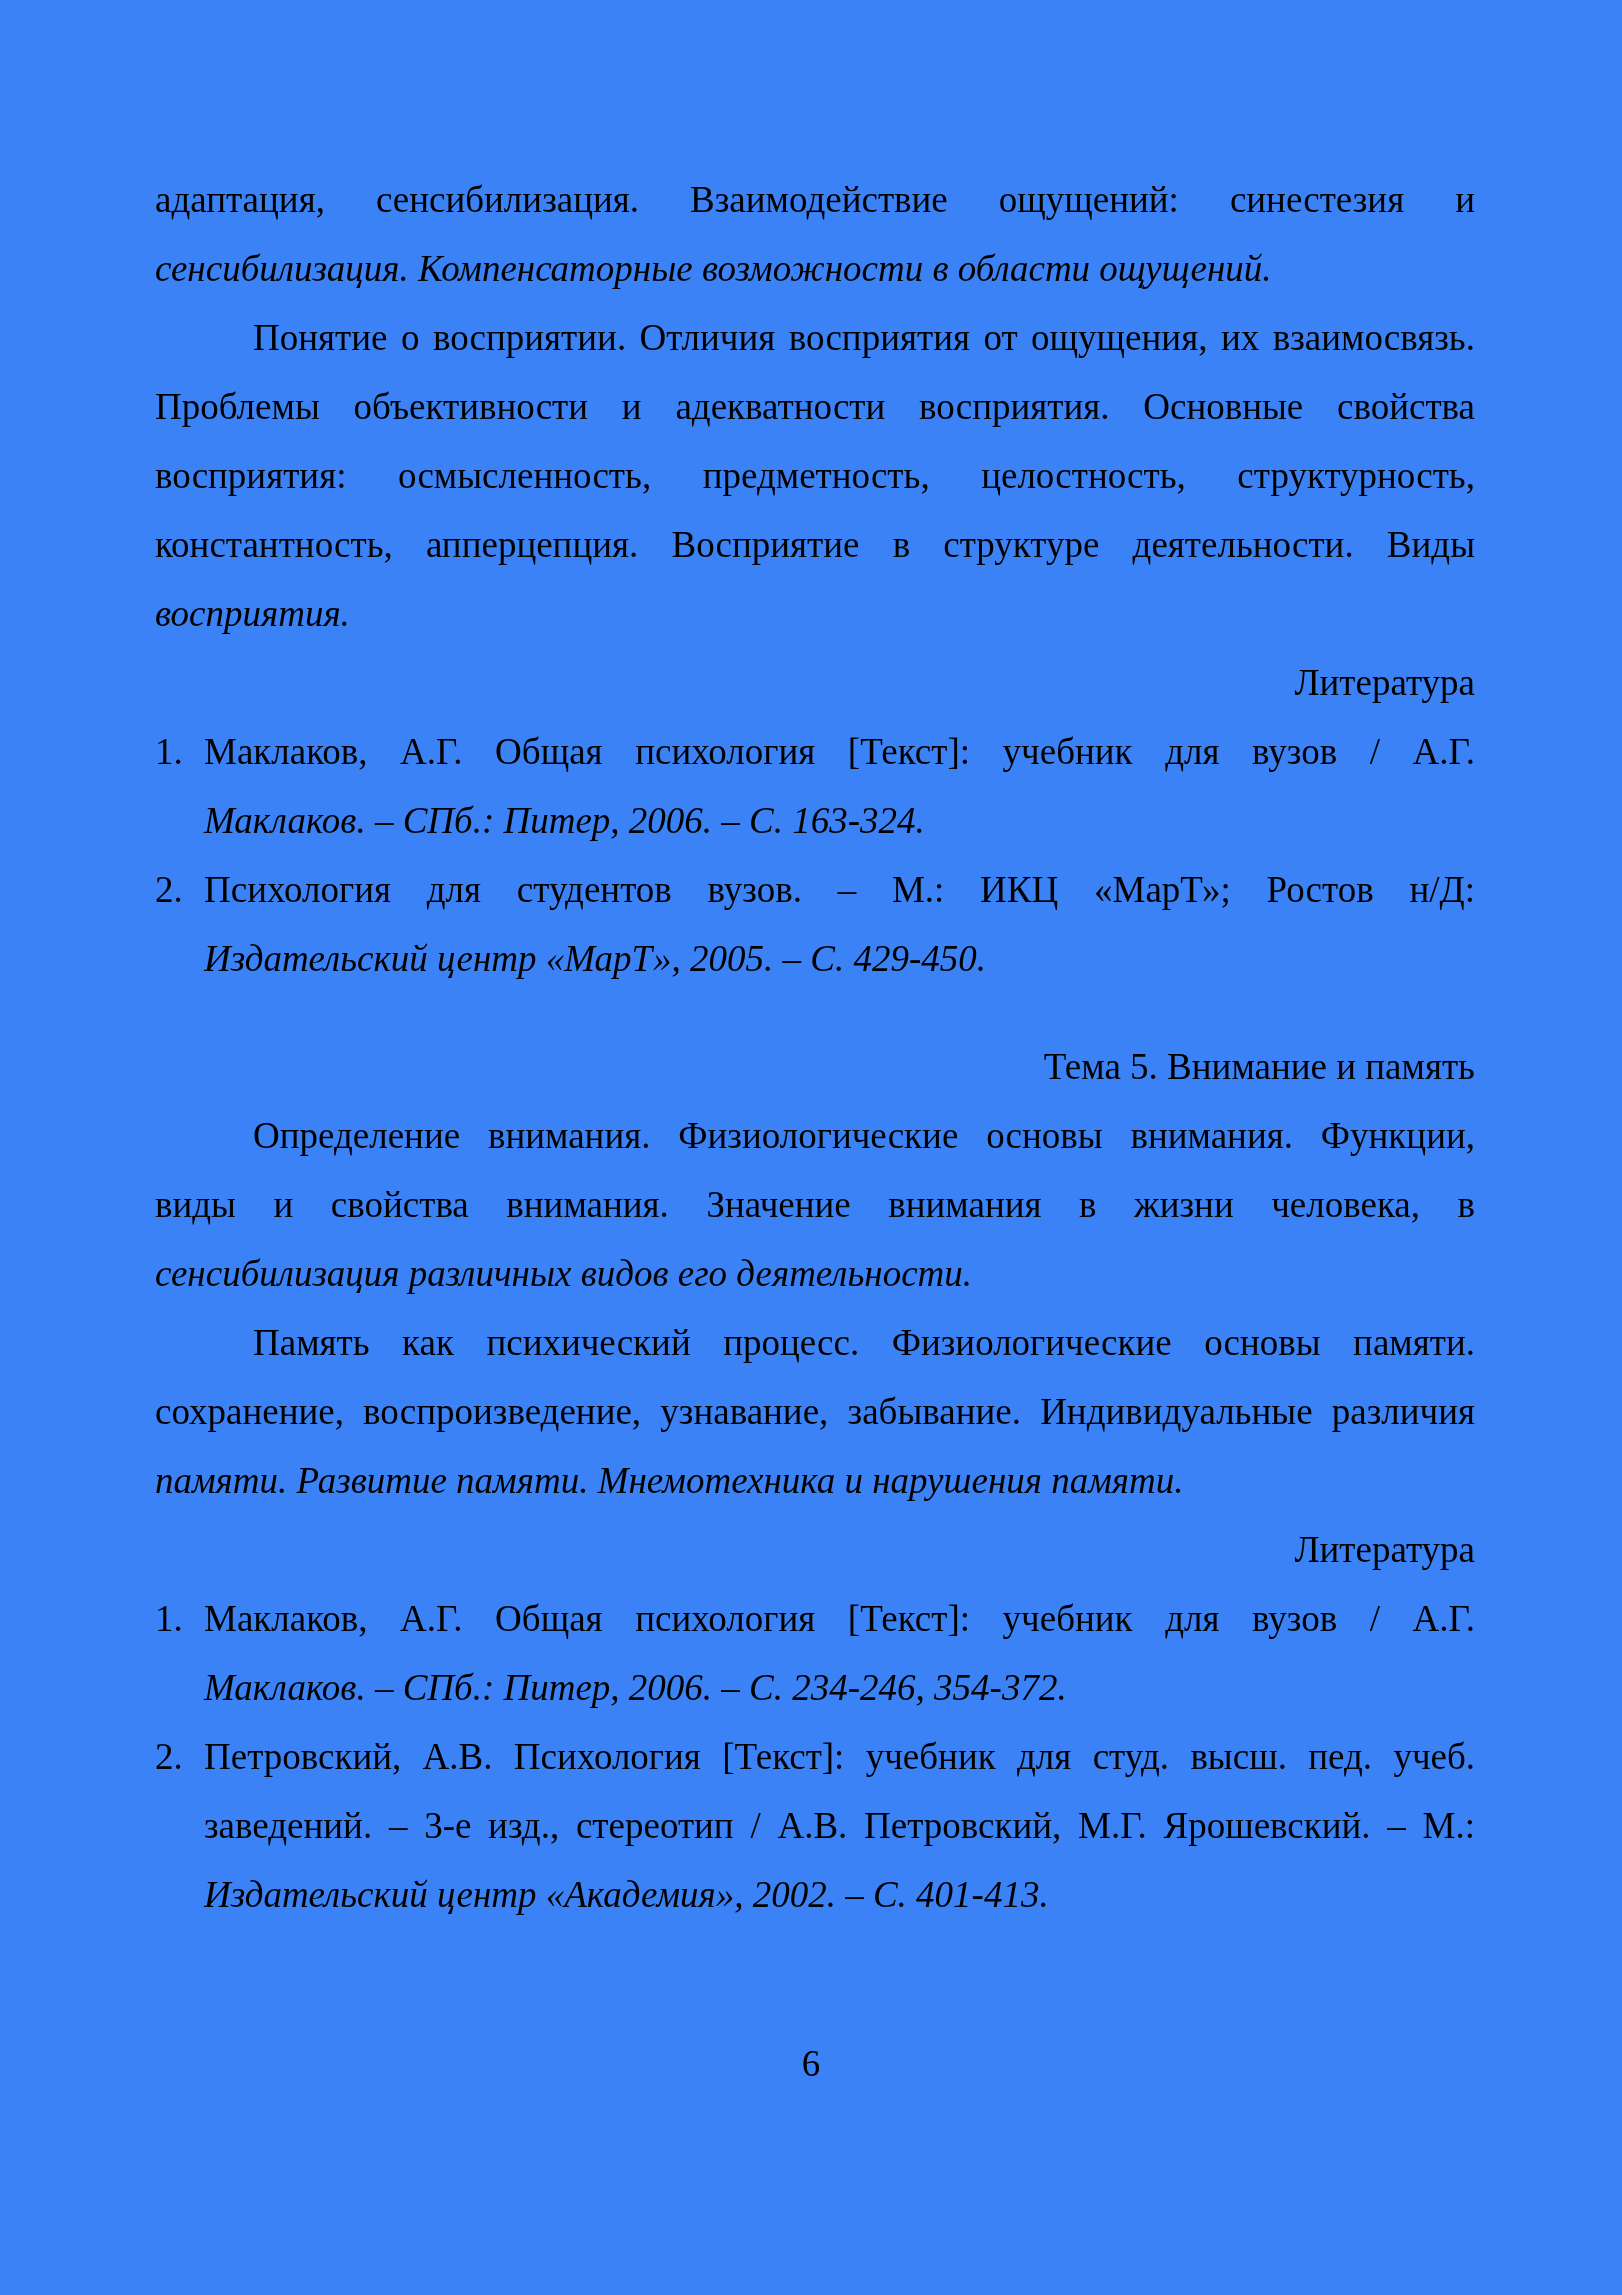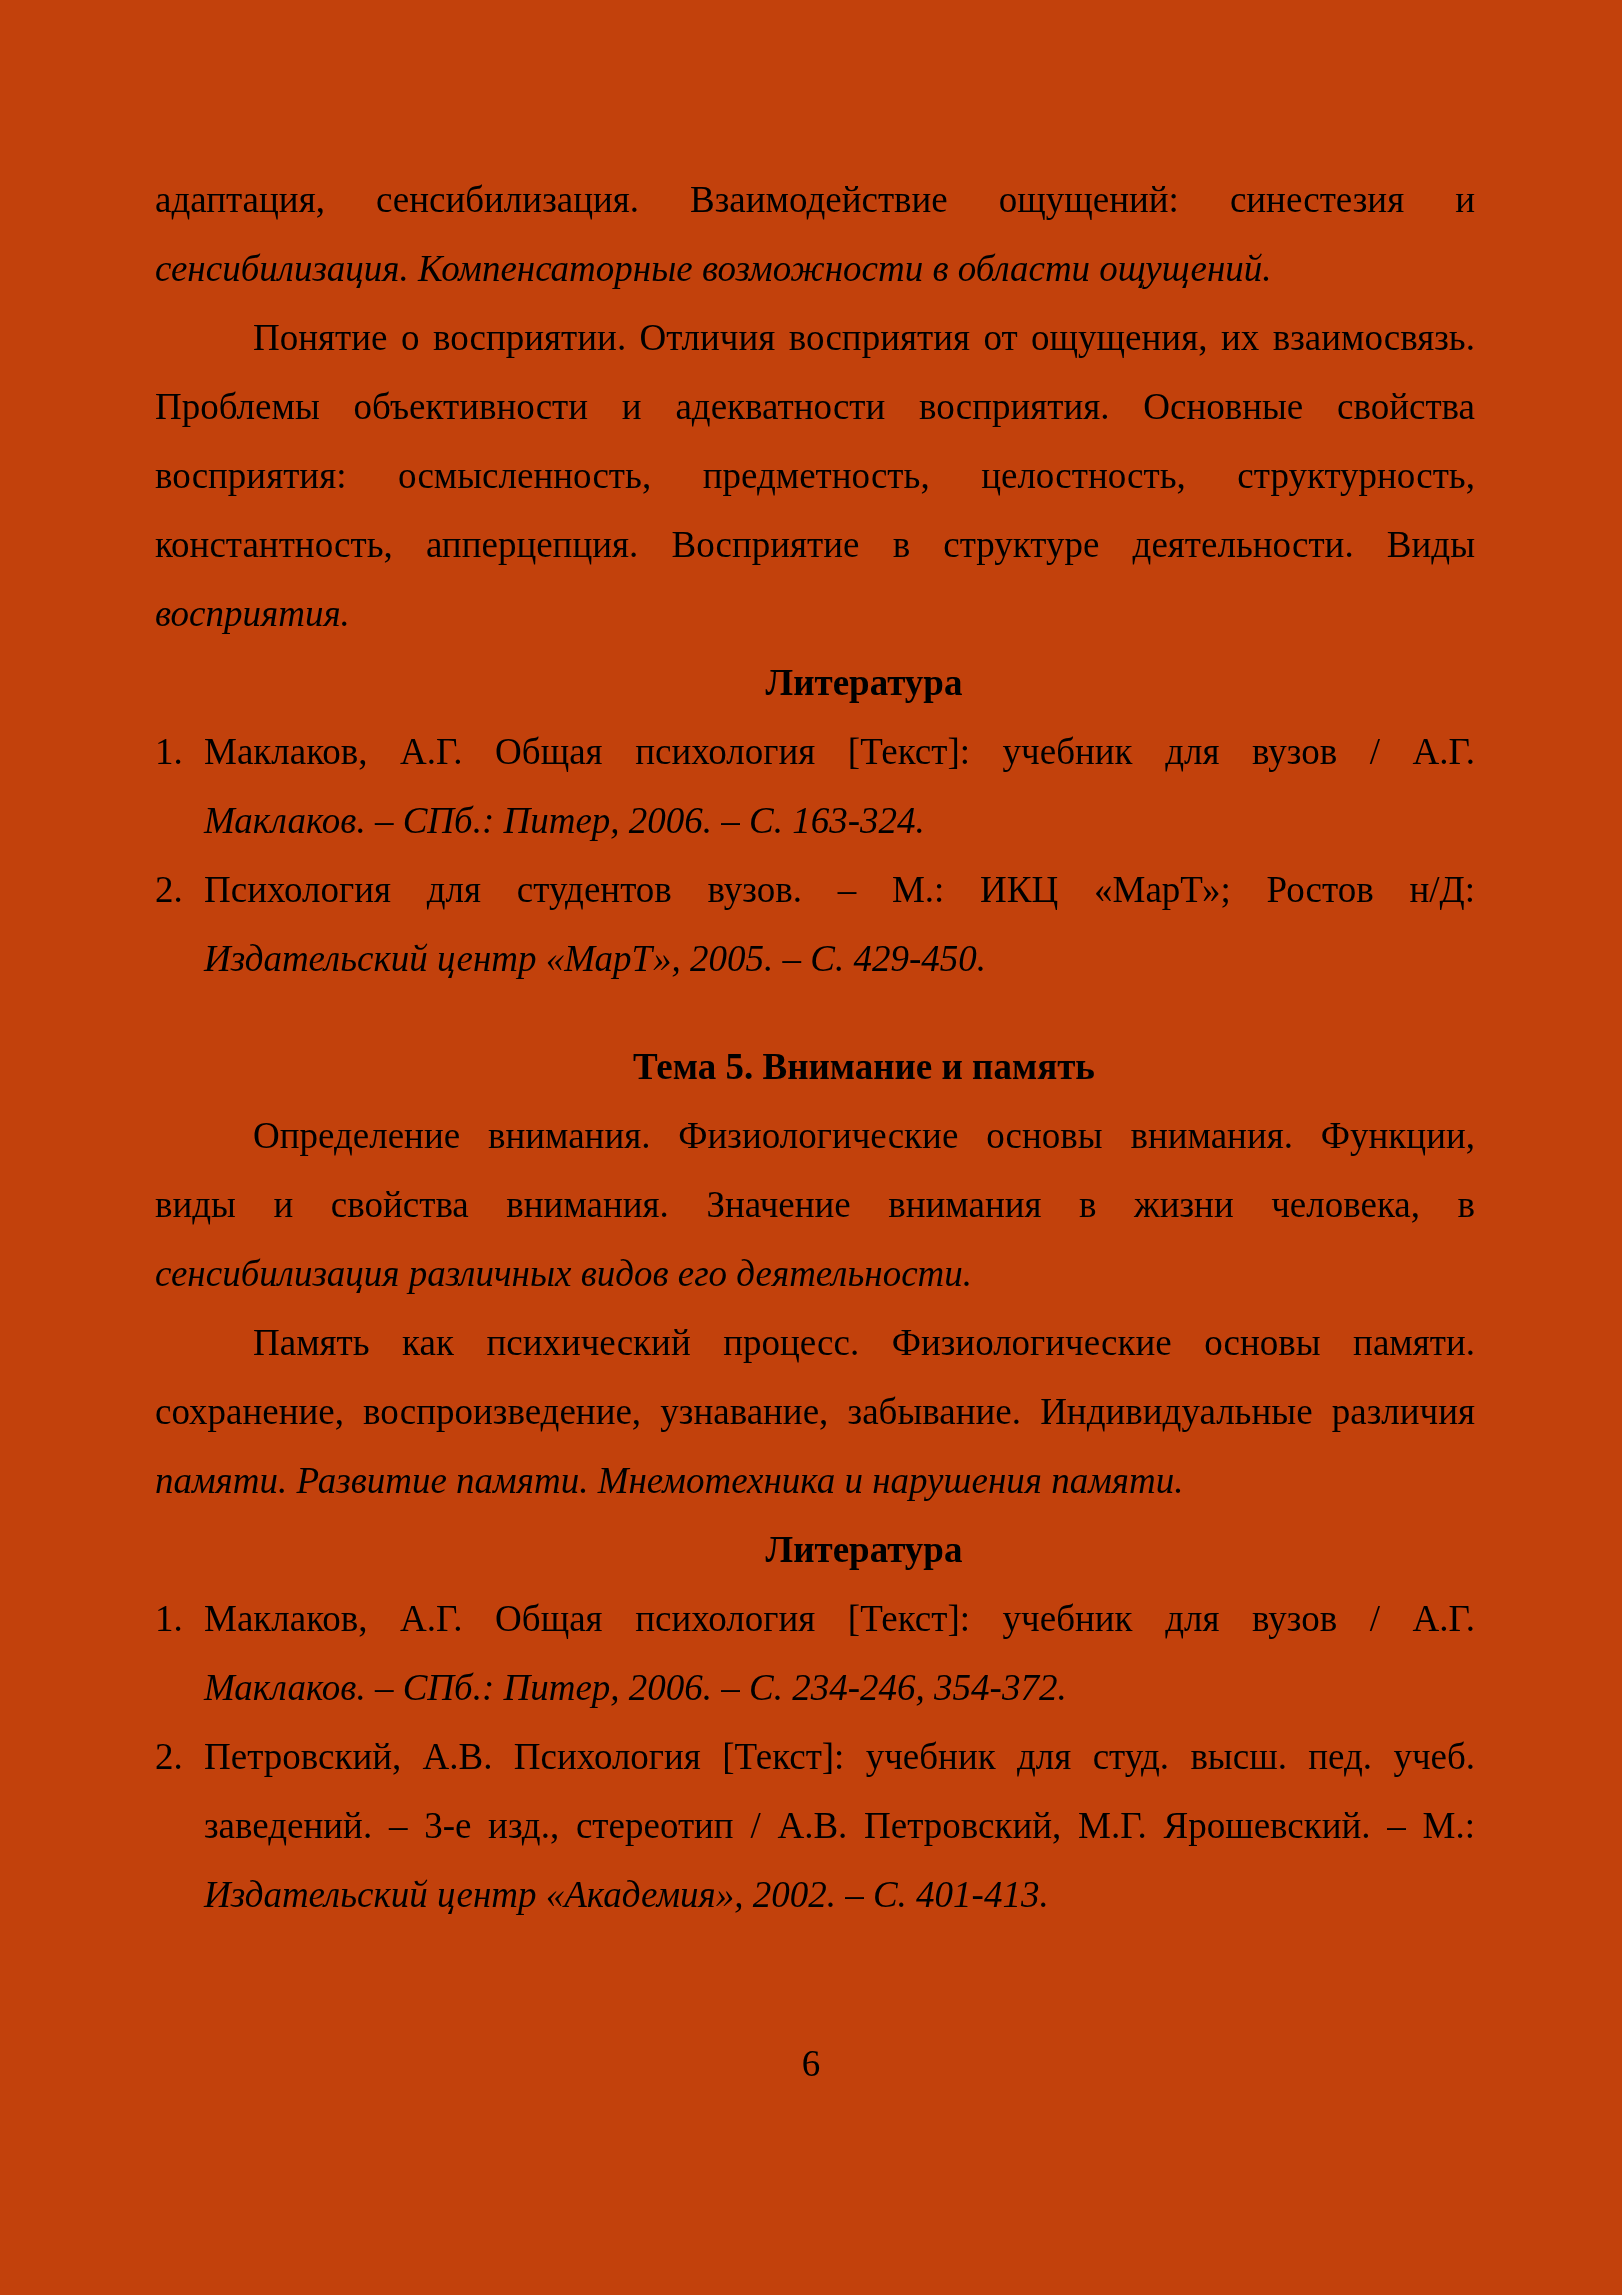--- a/index.html
+++ b/index.html
@@ -12,45 +12,45 @@
     height: 2295px;
     position: relative;
     font-family: "Liberation Serif", "DejaVu Serif", serif;
     font-size: 37px;
     color: #000000;
     overflow: hidden;
   }
   .page {
     position: absolute;
     inset: 0;
-    background: #c2410c;
+    background: #3b82f6;
   }
   .content {
     position: absolute;
     top: 165px;
     left: 155px;
     width: 1320px;
   }
   .para { margin: 0; }
   .tline {
     line-height: 69px;
     text-align: justify;
     text-align-last: justify;
   }
   .tline.last {
     text-align: left;
     text-align-last: left;
     font-style: italic;
   }
   .tline.findent { text-indent: 98px; }
   .heading {
-    font-weight: bold;
+    font-weight: normal;
     line-height: 69px;
     margin-left: 98px;
-    text-align: center;
+    text-align: right;
   }
   .spacer { height: 39px; }
   .list { margin: 0; }
   .list-item {
     position: relative;
     padding-left: 49px;
   }
   .list-item .num {
     position: absolute;
     left: 0;

